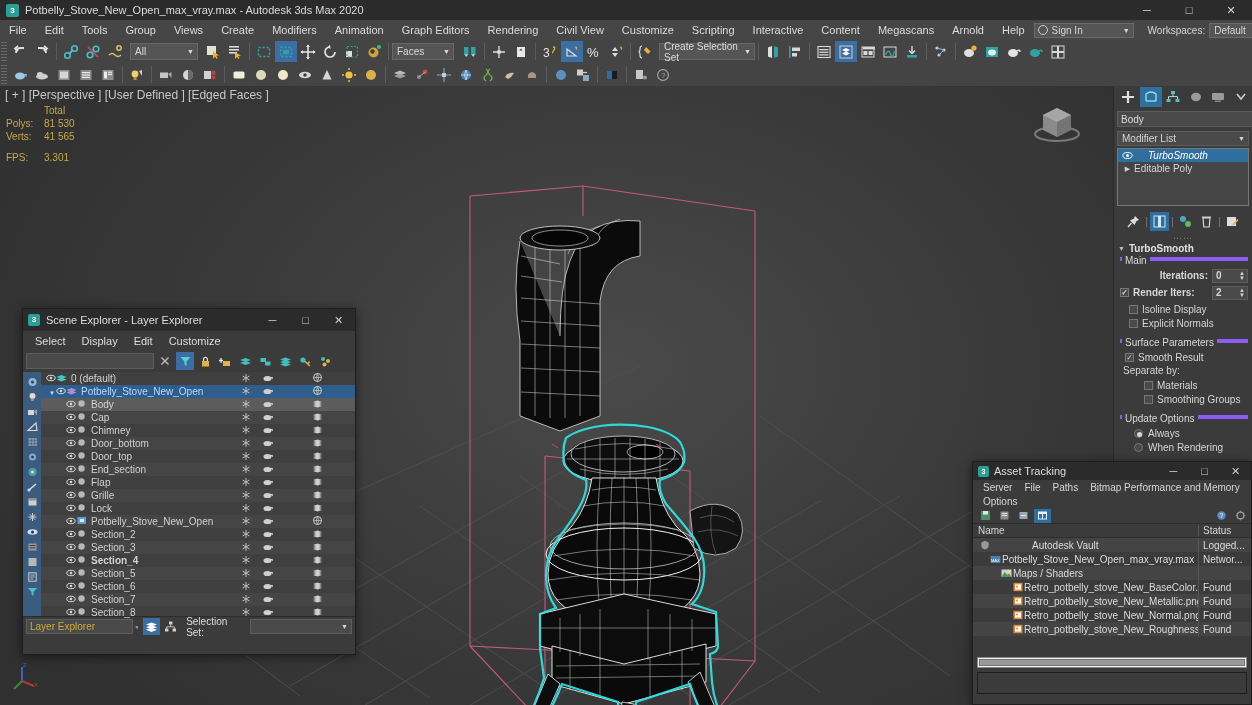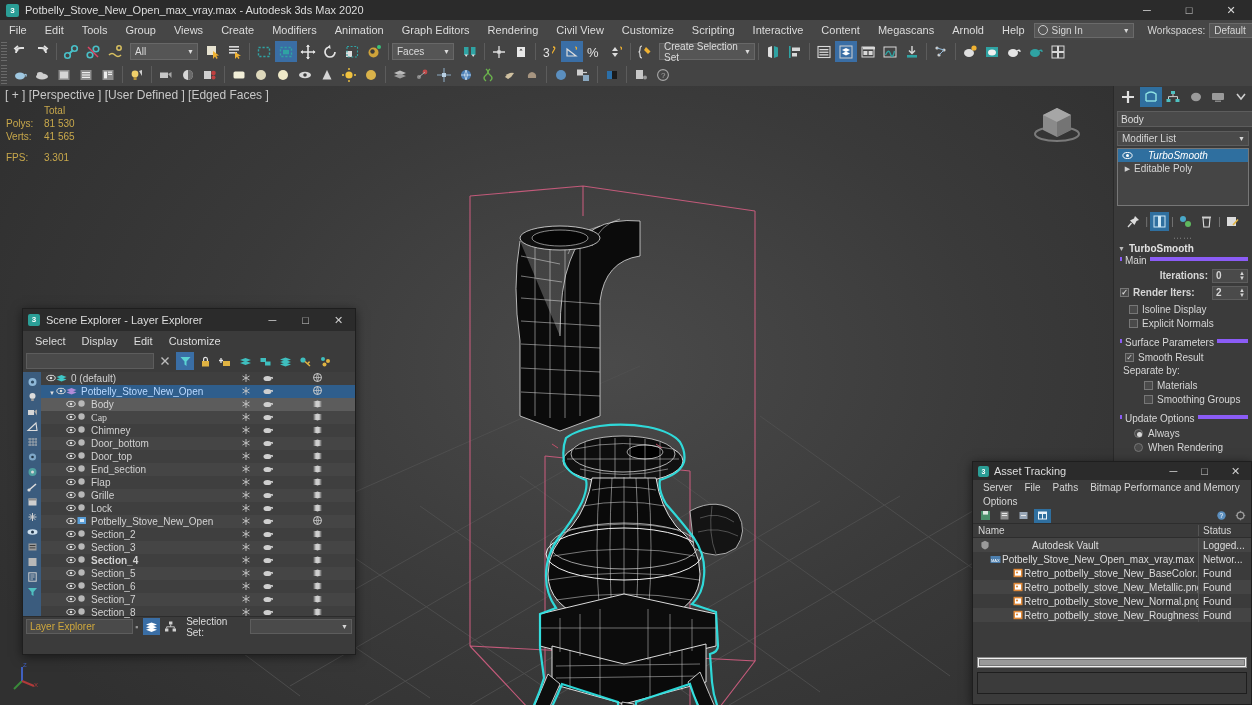--- a/index.html
+++ b/index.html
@@ -1082,21 +1082,21 @@
           </div>
           <div class="row alt">
             <span class="indent" style="width: 24px;"></span>
             <span class="eye"><svg width="10" height="8" viewBox="0 0 10 8">
                 <ellipse cx="5" cy="4" rx="4.2" ry="2.7" fill="none" stroke="#d8d8d8" stroke-width="1"></ellipse>
                 <circle cx="5" cy="4" r="1.3" fill="#d8d8d8"></circle>
               </svg></span>
             <span class="dot"><svg width="9" height="9" viewBox="0 0 9 9">
                 <circle cx="4.5" cy="4.5" r="3.2" fill="#b8b8b8"></circle>
               </svg></span>
-            <span class="nm" style="padding-left: 4px; font-family: Liberation Serif, serif;">Cap</span>
+            <span class="nm" style="padding-left: 4px;">Cap</span>
             <span class="c1"><svg width="10" height="10" viewBox="0 0 10 10">
                 <g stroke="#c8c8c8" stroke-width=".9">
                   <path d="M5 1 L5 9 M1.5 3 L8.5 7 M8.5 3 L1.5 7"></path>
                 </g>
               </svg></span>
             <span class="c2"><svg width="12" height="9" viewBox="0 0 12 9">
                 <ellipse cx="5.5" cy="5.5" rx="4" ry="2.6" fill="#cfcfcf"></ellipse>
                 <path d="M9 4.6 q2.4 -1.2 1.2 1.4" stroke="#cfcfcf" stroke-width="1" fill="none"></path>
               </svg></span>
             <span class="c3"><svg width="11" height="10" viewBox="0 0 11 10">
@@ -1758,20 +1758,34 @@
             <span style="width: 16px; flex: 0 0 auto;"></span>
             <span style="width: 13px; display: inline-flex; align-items: center; justify-content: center; flex: 0 0 auto;">
               <svg width="11" height="9" viewBox="0 0 11 9">
                 <rect x="0.5" y="1" width="10" height="7" fill="#4d7fae"></rect>
                 <text x="1" y="6.6" font-size="4" fill="#fff" font-family="Liberation Sans">MAX</text>
               </svg>
             </span>
             <span style="overflow: hidden; white-space: nowrap;">Potbelly_Stove_New_Open_max_vray.max</span>
           </span>
           <span class="s">Networ...</span>
+        </div>
+        <div class="at-row alt">
+          <span class="n">
+            <span style="width: 27px; flex: 0 0 auto;"></span>
+            <span style="width: 13px; display: inline-flex; align-items: center; justify-content: center; flex: 0 0 auto;">
+              <svg width="11" height="10" viewBox="0 0 11 10">
+                <rect x="0.5" y="1.5" width="10" height="7.5" fill="#cfcfcf"></rect>
+                <path d="M0.5 9 L3.8 4 L6.2 7 L8 5.4 L10.5 9 Z" fill="#4a9a4a"></path>
+                <circle cx="8" cy="3.4" r="1.2" fill="#e8e0a0"></circle>
+              </svg>
+            </span>
+            <span style="overflow: hidden; white-space: nowrap;">Maps / Shaders</span>
+          </span>
+          <span class="s"></span>
         </div>
         <div class="at-row">
           <span class="n">
             <span style="width: 38px; flex: 0 0 auto;"></span>
             <span style="width: 13px; display: inline-flex; align-items: center; justify-content: center; flex: 0 0 auto;">
               <svg width="10" height="10" viewBox="0 0 10 10">
                 <rect x="0.5" y="0.8" width="9" height="8.4" fill="#e08a3a"></rect>
                 <rect x="2" y="2.4" width="6" height="5.2" fill="#fff"></rect>
                 <circle cx="4" cy="4.5" r="1.1" fill="#e08a3a"></circle>
               </svg>

